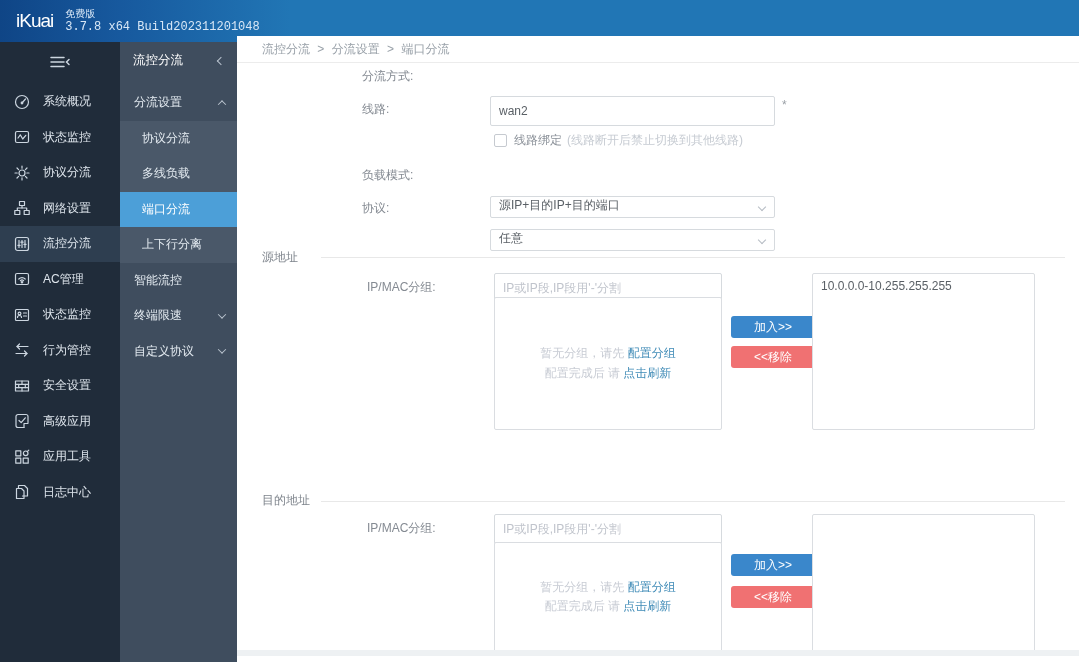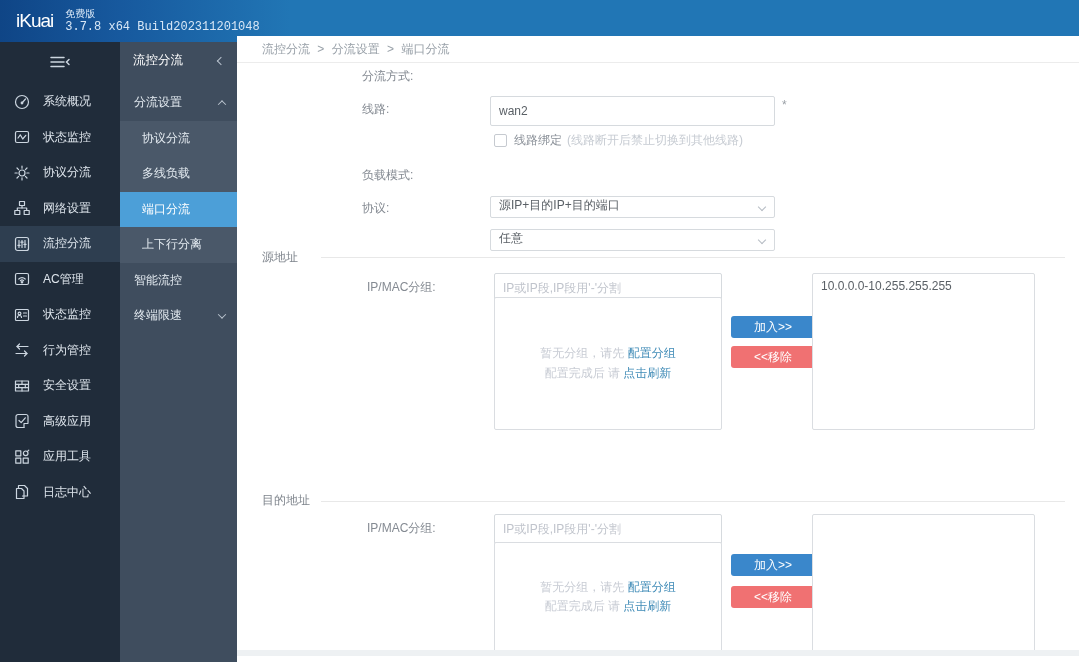--- a/index.html
+++ b/index.html
@@ -269,20 +269,24 @@
     <div class="sub-item child">
       <span>上下行分离</span>
     </div>
     <div class="sub-item">
       <span>智能流控</span>
     </div>
     <div class="sub-item">
       <span>终端限速</span>
       <span class="chev down"></span>
     </div>
+    <div class="sub-item">
+      <span>自定义协议</span>
+      <span class="chev down"></span>
+    </div>
   </div>
 </div>
 
 <div class="main">
   <div class="breadcrumb">
     <span>流控分流</span>
     <span>&gt;</span>
     <span>分流设置</span>
     <span>&gt;</span>
     <span>端口分流</span>

